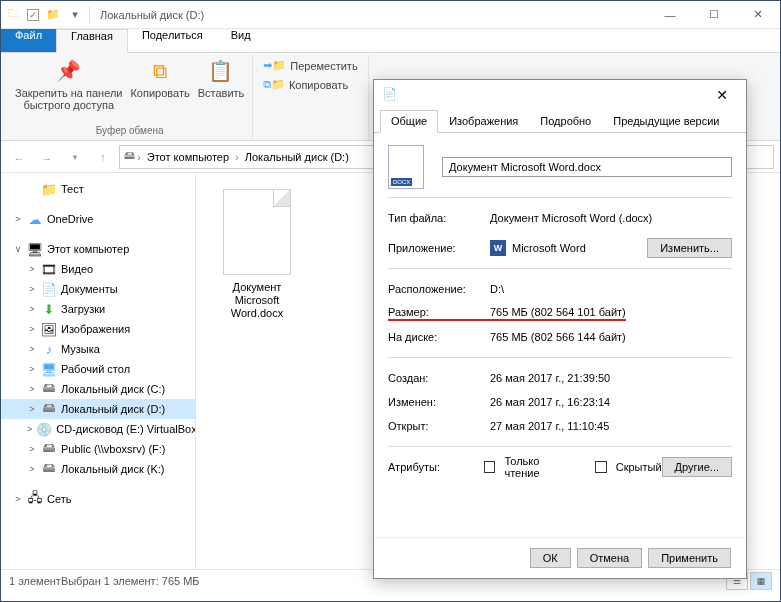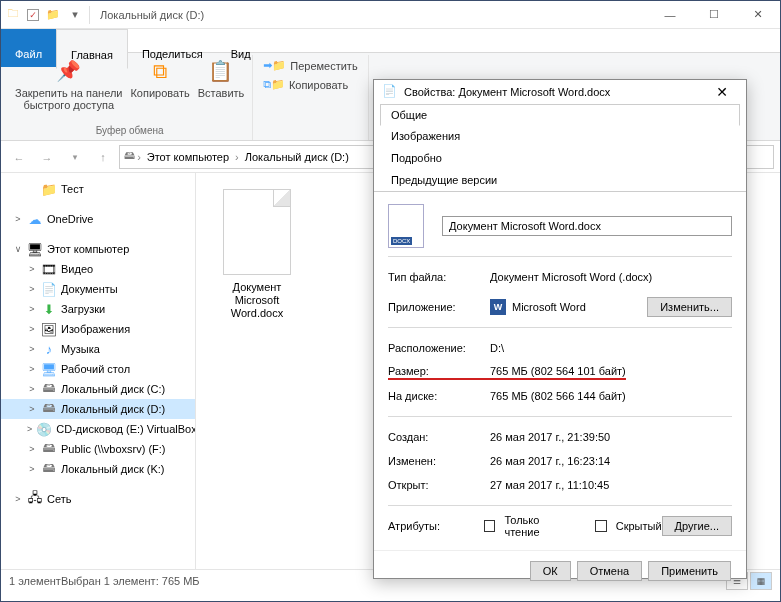--- a/index.html
+++ b/index.html
@@ -9,21 +9,21 @@
 .titlebar { height: 28px; background: #fff; display: flex; align-items: center; padding: 0 0 0 4px; border-bottom: 1px solid #e5e5e5; }
 .titlebar .qat { display: flex; gap: 6px; align-items: center; }
 .titlebar .qat .ic { width: 16px; height: 16px; display: inline-flex; align-items: center; justify-content: center; }
 .titlebar .sep { width: 1px; height: 18px; background: #e0e0e0; margin: 0 6px; }
 .titlebar .title { margin-left: 4px; color: #555; }
 .win-controls { margin-left: auto; display: flex; }
 .win-controls div { width: 44px; height: 28px; display: flex; align-items: center; justify-content: center; color: #555; }
 
 
 .ribbon-tabs { height: 24px; display: flex; background: #fff; border-bottom: 1px solid #d9d9d9; }
-.ribbon-tabs .tab { padding: 19px 14px; cursor: pointer; }
+.ribbon-tabs .tab { padding: 0 14px; cursor: pointer; }
 .ribbon-tabs .file { background: #1979ca; color: #fff; }
 .ribbon-tabs .active { background: #f5f6f7; border: 1px solid #d9d9d9; border-bottom: 1px solid #f5f6f7; margin-bottom: -1px; }
 
 
 .ribbon { height: 88px; background: #f5f6f7; border-bottom: 1px solid #d9d9d9; display: flex; padding: 2px 6px 0 6px; overflow: hidden; }
 .ribbon-group { display: flex; flex-direction: column; align-items: center; border-right: 1px solid #e4e4e4; padding: 2px 8px; }
 .ribbon-group .row { display: flex; gap: 8px; }
 .ribbon-btn { display: flex; flex-direction: column; align-items: center; gap: 2px; color: #444; cursor: pointer; text-align: center; line-height: 1.1; }
 .ribbon-btn .bic { width: 28px; height: 28px; display: flex; align-items: center; justify-content: center; font-size: 20px; }
 .ribbon-group-label { margin-top: auto; color: #6d6d6d; font-size: 10px; padding: 2px 0; text-align: center; }
@@ -55,21 +55,21 @@
 
 .statusbar { height: 22px; border-top: 1px solid #e5e5e5; display: flex; align-items: center; padding: 0 8px; color: #555; background: #fff; }
 .statusbar .right { margin-left: auto; display: flex; gap: 2px; }
 .view-toggle { width: 22px; height: 18px; border: 1px solid #ccc; display: flex; align-items: center; justify-content: center; font-size: 9px; }
 
 
 .dialog { position: absolute; left: 372px; top: 78px; width: 374px; height: 500px; background: #fff; border: 1px solid #888; box-shadow: 0 4px 16px rgba(0,0,0,.25); display: flex; flex-direction: column; }
 .dialog-title { height: 30px; display: flex; align-items: center; padding: 0 8px; }
 .dialog-title .tic { width: 16px; height: 16px; margin-right: 6px; font-size: 12px; }
 .dialog-title .close { margin-left: auto; font-size: 14px; padding: 4px 10px; cursor: pointer; }
-.dialog-tabs { display: flex; padding: 0 6px; border-bottom: 1px solid #ccc; flex-direction: column; }
+.dialog-tabs { display: flex; padding: 0 6px; border-bottom: 1px solid #ccc; }
 .dialog-tabs .dt { padding: 4px 10px; border: 1px solid transparent; cursor: pointer; }
 .dialog-tabs .dt.active { border: 1px solid #ccc; border-bottom: 1px solid #fff; background: #fff; margin-bottom: -1px; }
 .dialog-body { flex: 1; padding: 12px 14px; }
 .prop-row { display: flex; align-items: center; min-height: 24px; }
 .prop-row .key { width: 102px; color: #000; }
 .prop-row .val { color: #000; }
 .prop-input { flex: 1; border: 1px solid #999; padding: 3px 6px; margin-left: 2px; }
 .divider { height: 1px; background: #d9d9d9; margin: 8px 0; }
 .underline-red { border-bottom: 2px solid #d02020; padding-bottom: 1px; display: inline-block; }
 .btn { background: #e1e1e1; border: 1px solid #adadad; padding: 3px 12px; cursor: pointer; }
@@ -255,21 +255,20 @@
   <span>Выбран 1 элемент: 765 МБ</span>
   <div class="right">
     <div class="view-toggle">☰</div>
     <div class="view-toggle" style="background:#cde8ff">▦</div>
   </div>
 </div>
 
 <div class="dialog">
   <div class="dialog-title">
     <span class="tic">📄</span>
-    <span>Свойства: Документ Microsoft Word.docx</span>
     <span class="close">✕</span>
   </div>
   <div class="dialog-tabs">
     <div class="dt active">Общие</div>
     <div class="dt">Изображения</div>
     <div class="dt">Подробно</div>
     <div class="dt">Предыдущие версии</div>
   </div>
   <div class="dialog-body">
     <div class="prop-row">

